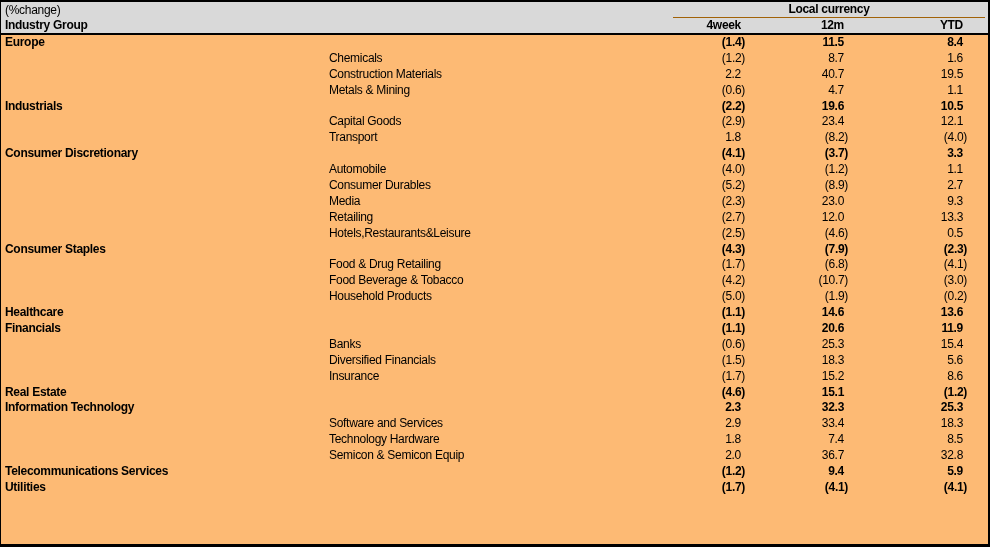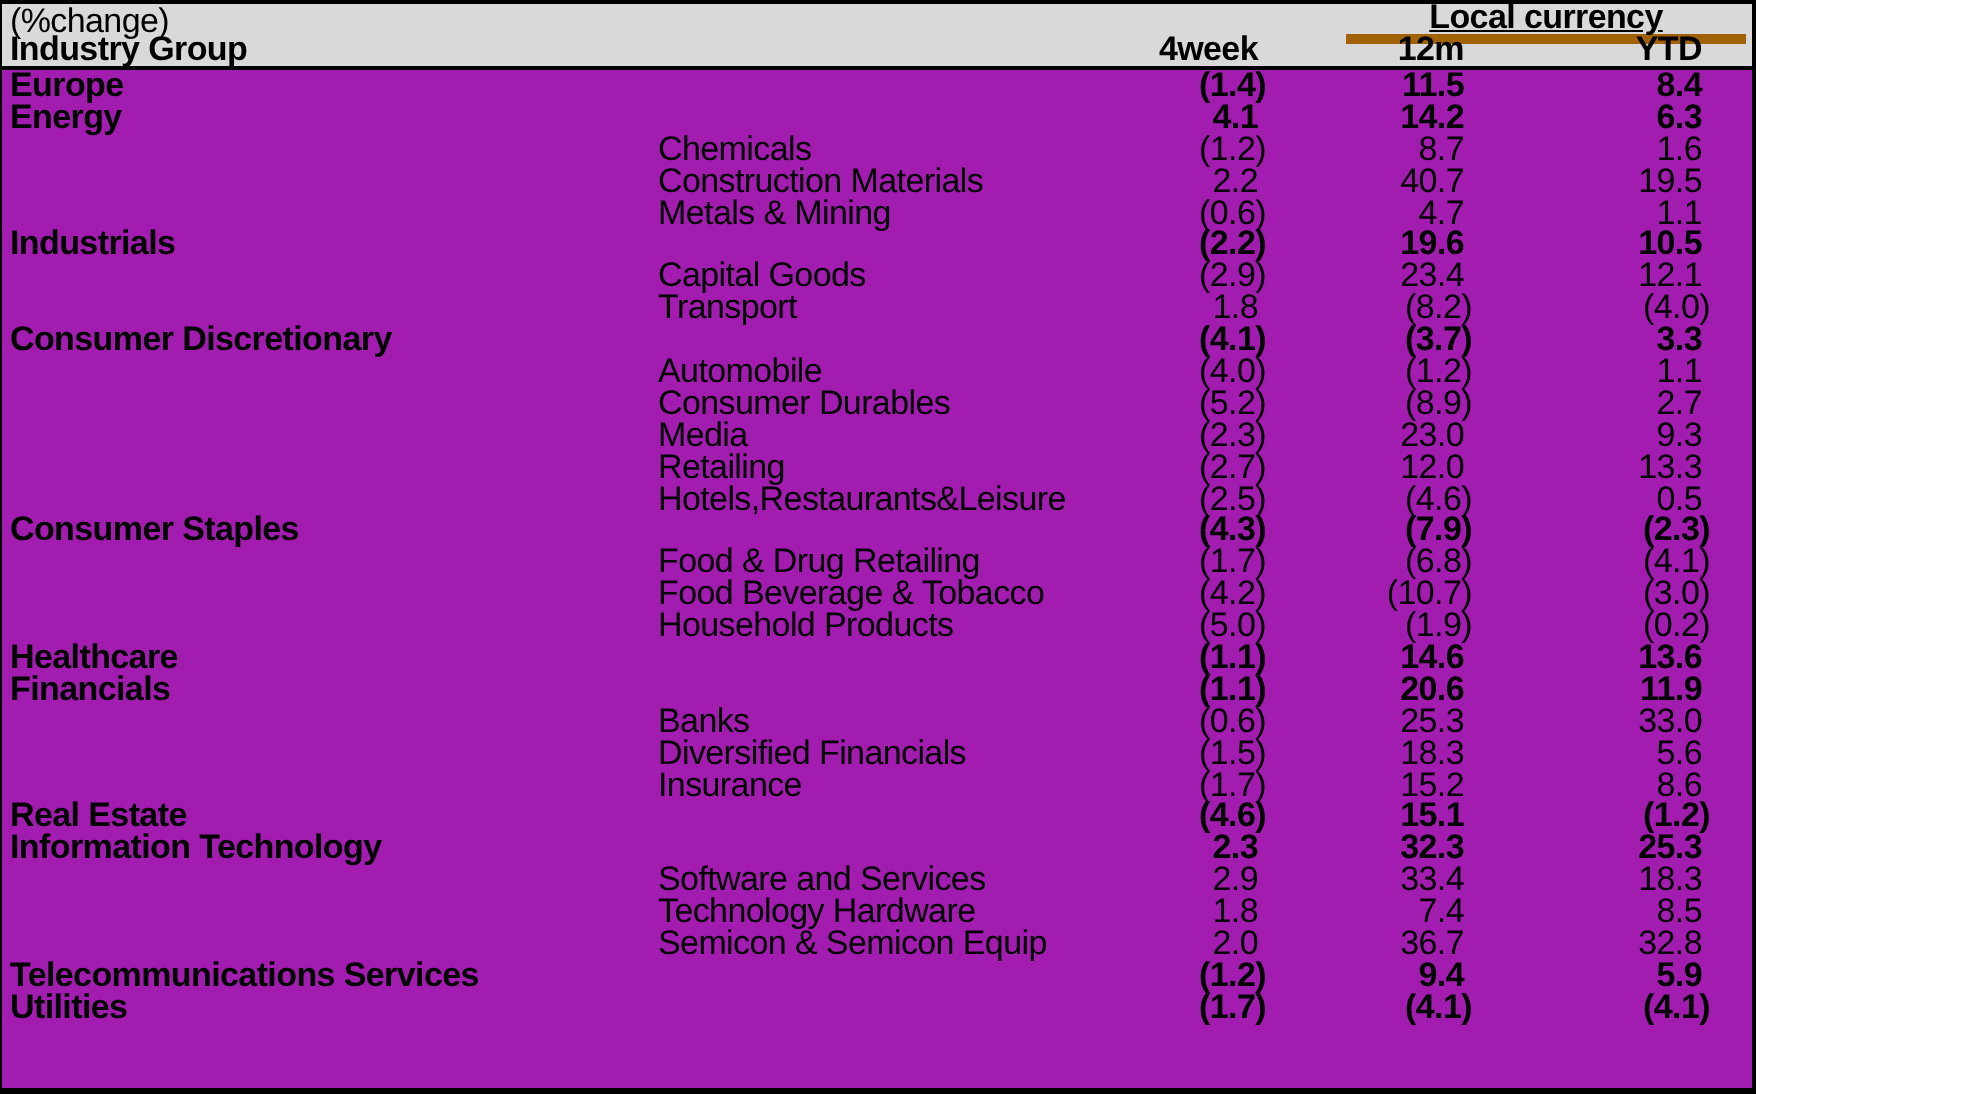--- a/index.html
+++ b/index.html
@@ -3,29 +3,29 @@
 <meta charset="utf-8">
 <style>
   html, body {
     margin: 0;
     padding: 0;
     background: #ffffff;
     font-family: "Liberation Sans", sans-serif;
   }
   .table-wrap {
     position: relative;
-    width: 878px;
+    width: 990px;
     height: 547px;
     box-sizing: border-box;
     border-top: 2px solid #000;
     border-left: 1px solid #000;
     border-right: 2px solid #000;
     border-bottom: 3px solid #000;
-    background: #a21caf;
-    font-size: 17px;
+    background: #fdba74;
+    font-size: 12px;
     letter-spacing: -0.3px;
     color: #000;
     overflow: hidden;
   }
   
   .thead {
     position: relative;
     background: #d9d9d9;
     border-bottom: 2px solid #000;
     height: 31px;
@@ -40,24 +40,23 @@
     left: 4px;
     top: 1px;
   }
   .lc-group {
     position: absolute;
     left: 672px;
     right: 3px;
     top: 0;
     height: 15px;
     line-height: 14px;
-    border-bottom: 5px solid #a16207;
+    border-bottom: 1px solid #a16207;
     text-align: center;
     font-weight: bold;
-    text-decoration: underline;
   }
   .hrow-b {
     position: relative;
     height: 16px;
     line-height: 16px;
     font-weight: bold;
   }
   .ig-label {
     position: absolute;
     left: 4px;
@@ -107,26 +106,20 @@
       <span class="val c3">YTD</span>
     </div>
   </div>
   <div class="tbody">
       <div class="row bold">
         <span class="lbl">Europe</span>
         <span class="val c1 neg">(1.4)</span>
         <span class="val c2">11.5</span>
         <span class="val c3">8.4</span>
       </div>
-      <div class="row bold">
-        <span class="lbl">Energy</span>
-        <span class="val c1">4.1</span>
-        <span class="val c2">14.2</span>
-        <span class="val c3">6.3</span>
-      </div>
       <div class="row">
         <span class="lbl ind">Chemicals</span>
         <span class="val c1 neg">(1.2)</span>
         <span class="val c2">8.7</span>
         <span class="val c3">1.6</span>
       </div>
       <div class="row">
         <span class="lbl ind">Construction Materials</span>
         <span class="val c1">2.2</span>
         <span class="val c2">40.7</span>
@@ -225,21 +218,21 @@
       <div class="row bold">
         <span class="lbl">Financials</span>
         <span class="val c1 neg">(1.1)</span>
         <span class="val c2">20.6</span>
         <span class="val c3">11.9</span>
       </div>
       <div class="row">
         <span class="lbl ind">Banks</span>
         <span class="val c1 neg">(0.6)</span>
         <span class="val c2">25.3</span>
-        <span class="val c3">33.0</span>
+        <span class="val c3">15.4</span>
       </div>
       <div class="row">
         <span class="lbl ind">Diversified Financials</span>
         <span class="val c1 neg">(1.5)</span>
         <span class="val c2">18.3</span>
         <span class="val c3">5.6</span>
       </div>
       <div class="row">
         <span class="lbl ind">Insurance</span>
         <span class="val c1 neg">(1.7)</span>

